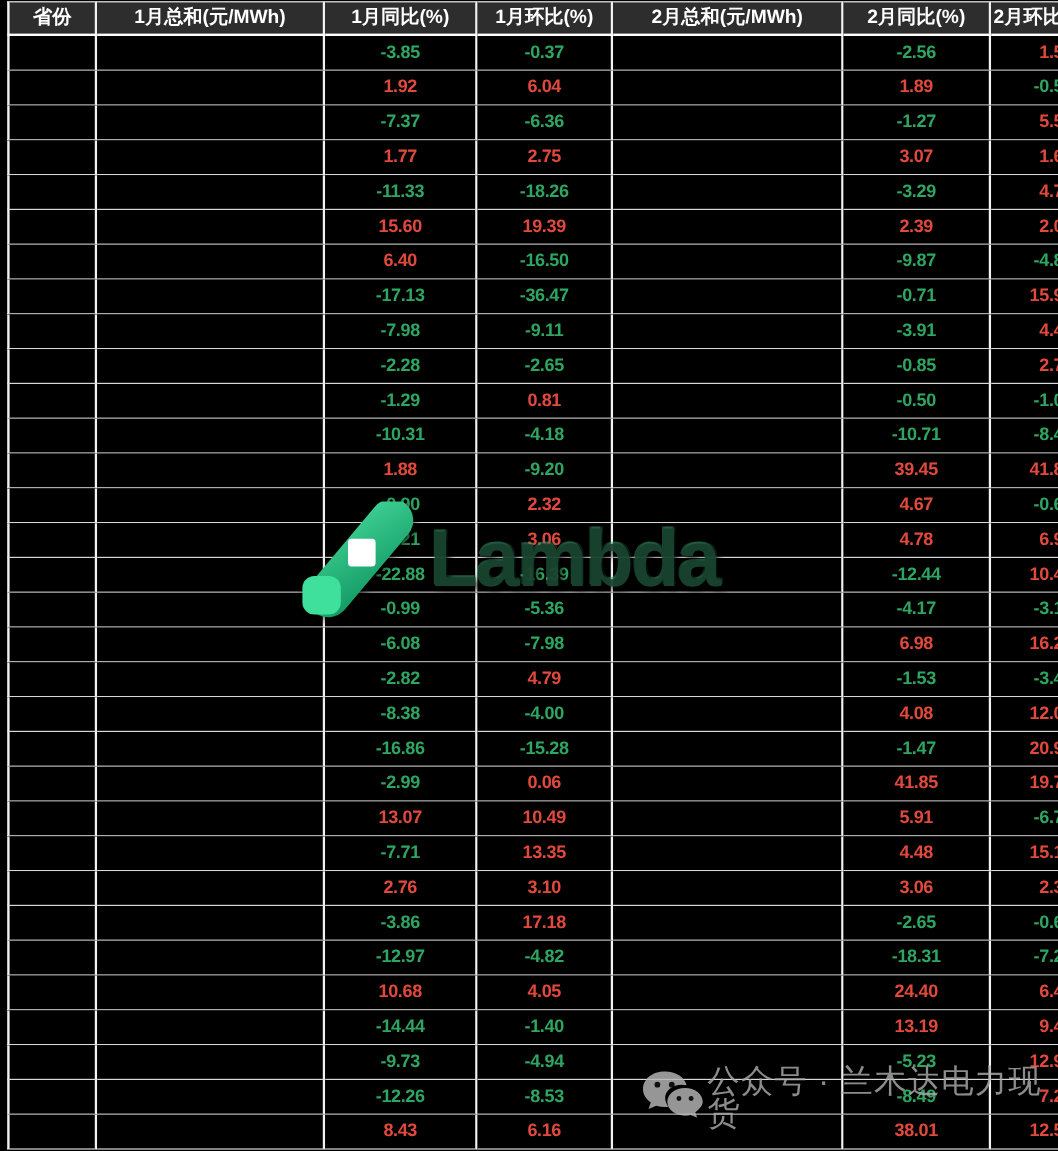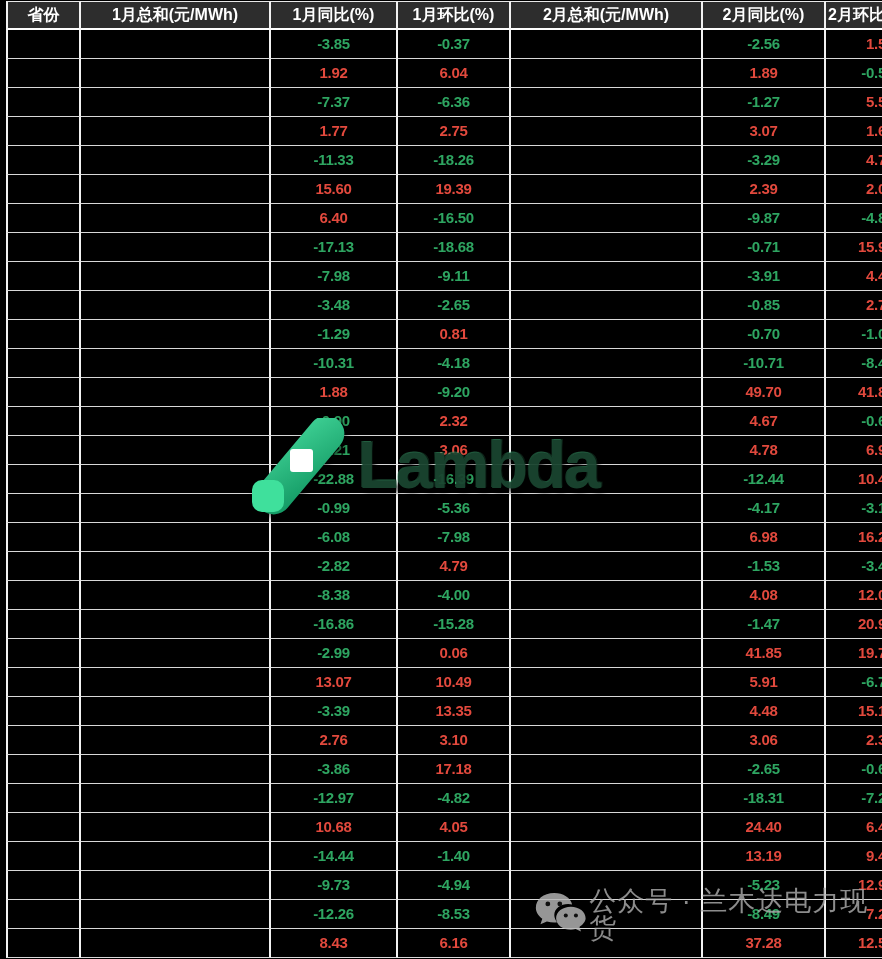--- a/index.html
+++ b/index.html
@@ -140,56 +140,56 @@
           <td></td>
           <td class="neg">-9.87</td>
           <td class="neg lastcol">
             <div class="clip">-4.8</div>
           </td>
         </tr>
         <tr>
           <td></td>
           <td></td>
           <td class="neg">-17.13</td>
-          <td class="neg">-18.68</td>
+          <td class="neg">-36.47</td>
           <td></td>
           <td class="neg">-0.71</td>
           <td class="pos lastcol">
             <div class="clip">15.9</div>
           </td>
         </tr>
         <tr>
           <td></td>
           <td></td>
           <td class="neg">-7.98</td>
           <td class="neg">-9.11</td>
           <td></td>
           <td class="neg">-3.91</td>
           <td class="pos lastcol">
             <div class="clip">4.4</div>
           </td>
         </tr>
         <tr>
           <td></td>
           <td></td>
-          <td class="neg">-3.48</td>
+          <td class="neg">-2.28</td>
           <td class="neg">-2.65</td>
           <td></td>
           <td class="neg">-0.85</td>
           <td class="pos lastcol">
             <div class="clip">2.7</div>
           </td>
         </tr>
         <tr>
           <td></td>
           <td></td>
           <td class="neg">-1.29</td>
           <td class="pos">0.81</td>
           <td></td>
-          <td class="neg">-0.70</td>
+          <td class="neg">-0.50</td>
           <td class="neg lastcol">
             <div class="clip">-1.0</div>
           </td>
         </tr>
         <tr>
           <td></td>
           <td></td>
           <td class="neg">-10.31</td>
           <td class="neg">-4.18</td>
           <td></td>
@@ -197,21 +197,21 @@
           <td class="neg lastcol">
             <div class="clip">-8.4</div>
           </td>
         </tr>
         <tr>
           <td></td>
           <td></td>
           <td class="pos">1.88</td>
           <td class="neg">-9.20</td>
           <td></td>
-          <td class="pos">49.70</td>
+          <td class="pos">39.45</td>
           <td class="pos lastcol">
             <div class="clip">41.8</div>
           </td>
         </tr>
         <tr>
           <td></td>
           <td></td>
           <td class="neg">-0.90</td>
           <td class="pos">2.32</td>
           <td></td>
@@ -315,21 +315,21 @@
           <td class="pos">10.49</td>
           <td></td>
           <td class="pos">5.91</td>
           <td class="neg lastcol">
             <div class="clip">-6.7</div>
           </td>
         </tr>
         <tr>
           <td></td>
           <td></td>
-          <td class="neg">-3.39</td>
+          <td class="neg">-7.71</td>
           <td class="pos">13.35</td>
           <td></td>
           <td class="pos">4.48</td>
           <td class="pos lastcol">
             <div class="clip">15.1</div>
           </td>
         </tr>
         <tr>
           <td></td>
           <td></td>
@@ -406,21 +406,21 @@
           <td class="pos lastcol">
             <div class="clip">7.2</div>
           </td>
         </tr>
         <tr>
           <td></td>
           <td></td>
           <td class="pos">8.43</td>
           <td class="pos">6.16</td>
           <td></td>
-          <td class="pos">37.28</td>
+          <td class="pos">38.01</td>
           <td class="pos lastcol">
             <div class="clip">12.5</div>
           </td>
         </tr>
       </tbody>
   </table>
 
   <div class="lambda-mark">
     <svg class="lambda-logo" viewBox="0 0 106 100" xmlns="http://www.w3.org/2000/svg">
       <defs>

